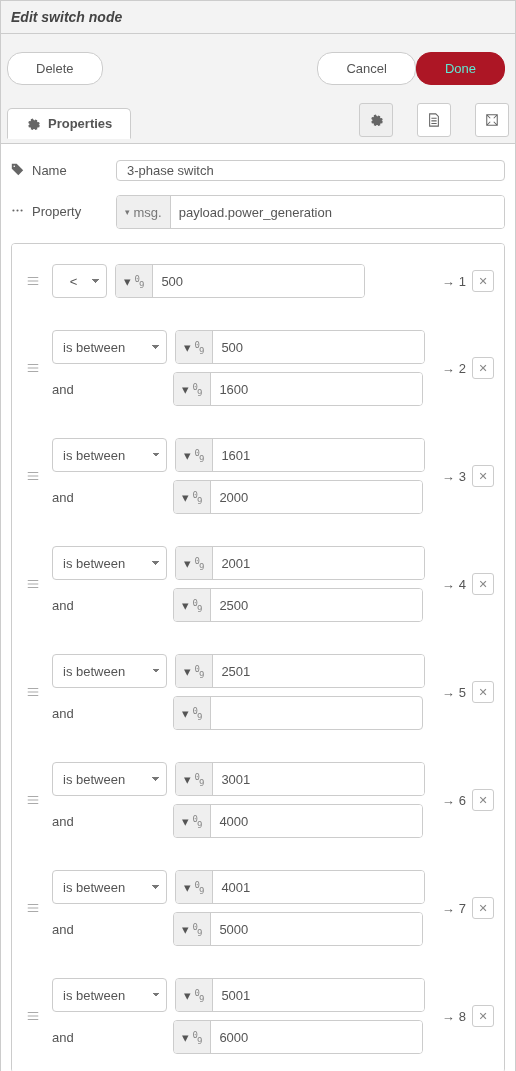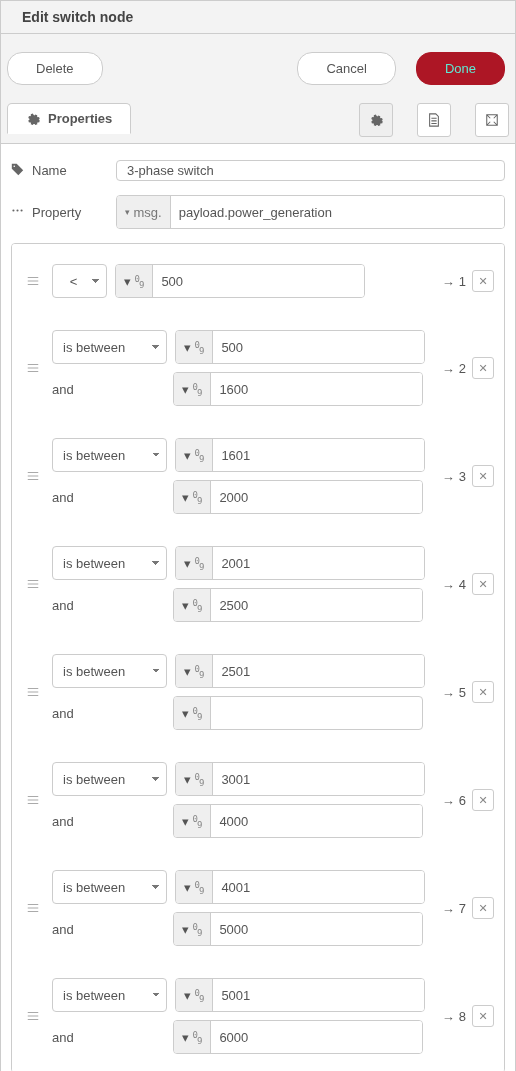--- a/index.html
+++ b/index.html
@@ -10,38 +10,38 @@
     --muted:#888;
     --text:#555;
     --header-text:#444;
     --red:#ad1625;
     --input-border:#ccc;
     --type-bg:#efefef;
   }
   *{box-sizing:border-box;font-family:"Helvetica Neue",Arial,sans-serif;font-size:13px;color:var(--text);}
   body{margin:0;background:#fff;width:516px;border:1px solid var(--border);}
   
-  .header{background:var(--bg);border-bottom:1px solid var(--border);padding:8px 21px;display:flex;align-items:center;justify-content:space-between;}
+  .header{background:var(--bg);border-bottom:1px solid var(--border);padding:8px 10px;display:flex;align-items:center;justify-content:space-between;font-style:italic;}
   .header h3{margin:0;font-size:14px;font-weight:bold;color:var(--header-text);}
   
   .btnrow{display:flex;justify-content:space-between;padding:18px 10px 18px 6px;background:var(--bg);}
   .btn{background:#fff;border:1px solid var(--border);padding:8px 28px;border-radius:15px;cursor:pointer;color:var(--text);}
   .btn.done{background:var(--red);border-color:var(--red);color:#5eead4;font-weight:500;}
-  .rightbtns{display:flex;gap:20px;}
-  
-  .tabrow{display:flex;align-items:flex-start;background:var(--bg);border-bottom:1px solid var(--border);padding:0 6px;gap:20px;}
+  .rightbtns{display:flex;gap:0;}
+  
+  .tabrow{display:flex;align-items:center;background:var(--bg);border-bottom:1px solid var(--border);padding:0 6px;gap:20px;}
   .tab{background:#fff;border:1px solid var(--border);border-bottom:1px solid #fff;border-top-left-radius:5px;border-top-right-radius:5px;padding:7px 18px;margin-bottom:-1px;display:flex;align-items:center;gap:8px;font-weight:bold;}
   .tab-spacer{flex:1;}
   .icon-btn{width:34px;height:34px;border:1px solid var(--border);background:#fff;border-radius:3px;margin:0 0 6px 4px;display:flex;align-items:center;justify-content:center;cursor:pointer;}
   .icon-btn.active{background:var(--type-bg);}
   .gear,.file,.expand{width:14px;height:14px;display:block;}
   
   .form{padding:16px 10px;}
   .frow{display:flex;align-items:center;margin-bottom:14px;gap:10px;}
-  .flabel{width:95px;display:flex;align-items:center;gap:8px;color:var(--text);}
+  .flabel{width:95px;display:flex;gap:8px;color:var(--text);}
   .flabel svg{width:13px;height:13px;flex:0 0 13px;}
   .input{flex:1;height:21px;border:1px solid var(--input-border);border-radius:4px;padding:0 10px;background:#fff;}
   .typed{flex:1;display:flex;height:34px;border:1px solid var(--input-border);border-radius:4px;overflow:hidden;background:#fff;}
   .typed .type{display:flex;align-items:center;gap:4px;padding:0 8px;background:var(--type-bg);border-right:1px solid var(--input-border);white-space:nowrap;}
   .typed .caret{font-size:9px;color:#777;}
   .typed input{flex:1;border:none;padding:0 8px;outline:none;}
   .typed .msg{color:#777;}
   
   .rules-wrap{border:1px solid var(--border);border-radius:4px;background:#fff;height:830px;overflow-y:scroll;padding:14px 10px;}
   .rule{position:relative;padding:6px 60px 6px 30px;margin-bottom:20px;}

